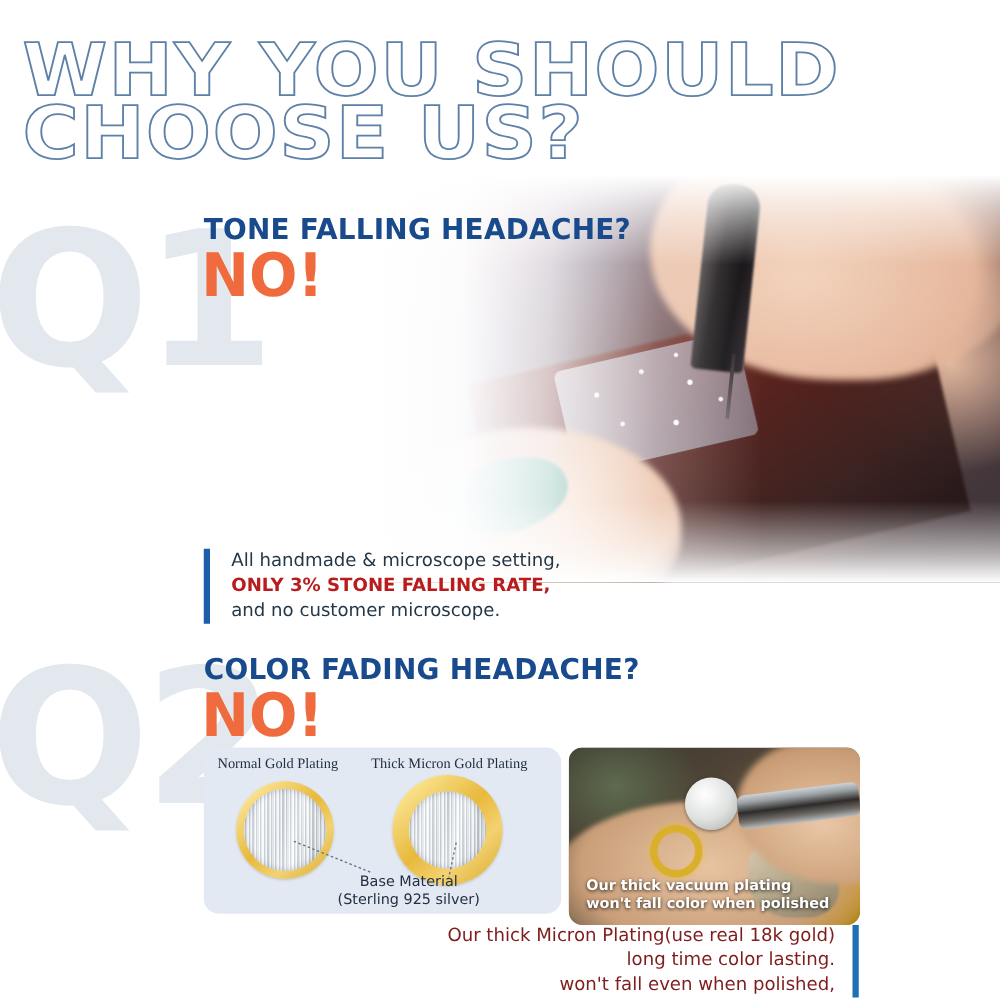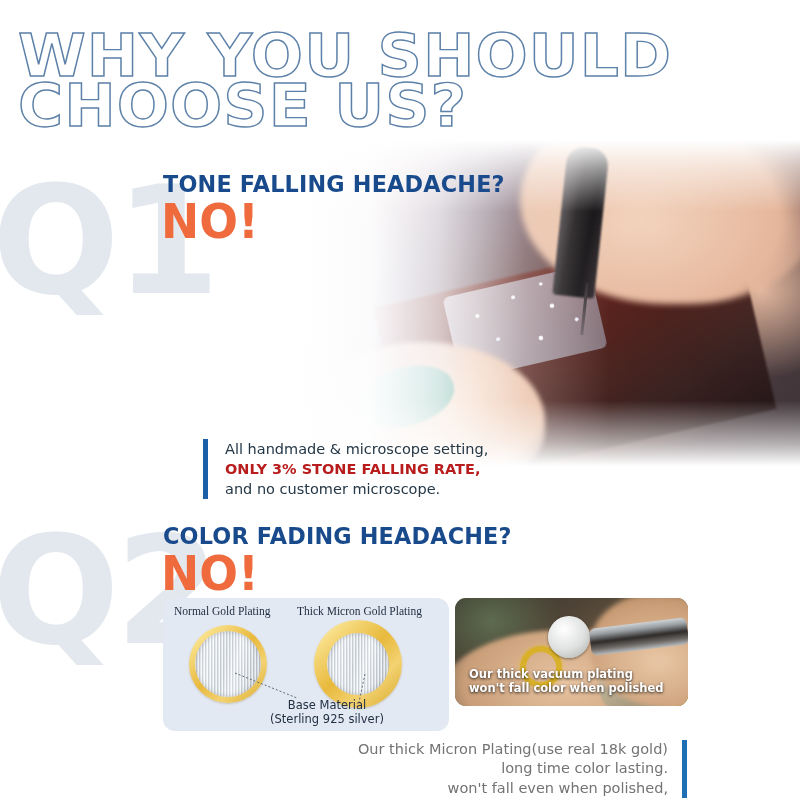--- a/index.html
+++ b/index.html
@@ -192,21 +192,20 @@
     left: 163px;
     top: 299px;
     z-index: 4;
     padding-left: 17px;
     border-left: 5px solid #1a5fa8;
     font-size: 14.5px;
     line-height: 1.38;
     color: #243746;
     font-family: "DejaVu Sans", sans-serif;
     white-space: nowrap;
-    margin-left: 40px;
   }
   #q1-quote .ln { display: block; }
   #q1-quote .ln.em { font-weight: 700; color: #b91c1c; }
 
   
   #plating-diagram {
     position: absolute;
     left: 163px;
     top: 96px;
     width: 286px;
@@ -262,21 +261,21 @@
   }
   #pd-callout .ln { display: block; }
   #pd-leaders { position: absolute; inset: 0; z-index: 1; pointer-events: none; }
 
   
   #q2-photo {
     position: absolute;
     left: 455px;
     top: 96px;
     width: 233px;
-    height: 108px;
+    height: 142px;
     border-radius: 11px;
     overflow: hidden;
     z-index: 3;
   }
   #q2-photo .ph-base {
     position: absolute; inset: 0;
     background:
       radial-gradient(ellipse 90px 70px at 16% 22%, #5d6b4e 0%, rgba(70,82,60,0) 76%),
       radial-gradient(ellipse 80px 70px at 86% 80%, #d8a717 0%, rgba(200,155,20,0) 76%),
       linear-gradient(150deg, #3a3a30 0%, #4e4336 32%, #6d5a42 58%, #8a6f46 78%, #4b3d2c 100%);
@@ -355,21 +354,21 @@
     position: absolute;
     left: 330px;
     top: 740px;
     width: 338px;
     padding-right: 14px;
     text-align: right;
     border-right: 5px solid #1f6fb5;
     font-family: "DejaVu Sans", sans-serif;
     font-size: 14.5px;
     line-height: 1.34;
-    color: #737373;
+    color: #7f1d1d;
     white-space: nowrap;
     z-index: 4;
   }
   #footnote .ln { display: block; }
 </style>
 </head>
 <body>
 
 <div id="page-title">
   <span class="tline">WHY YOU SHOULD</span>

